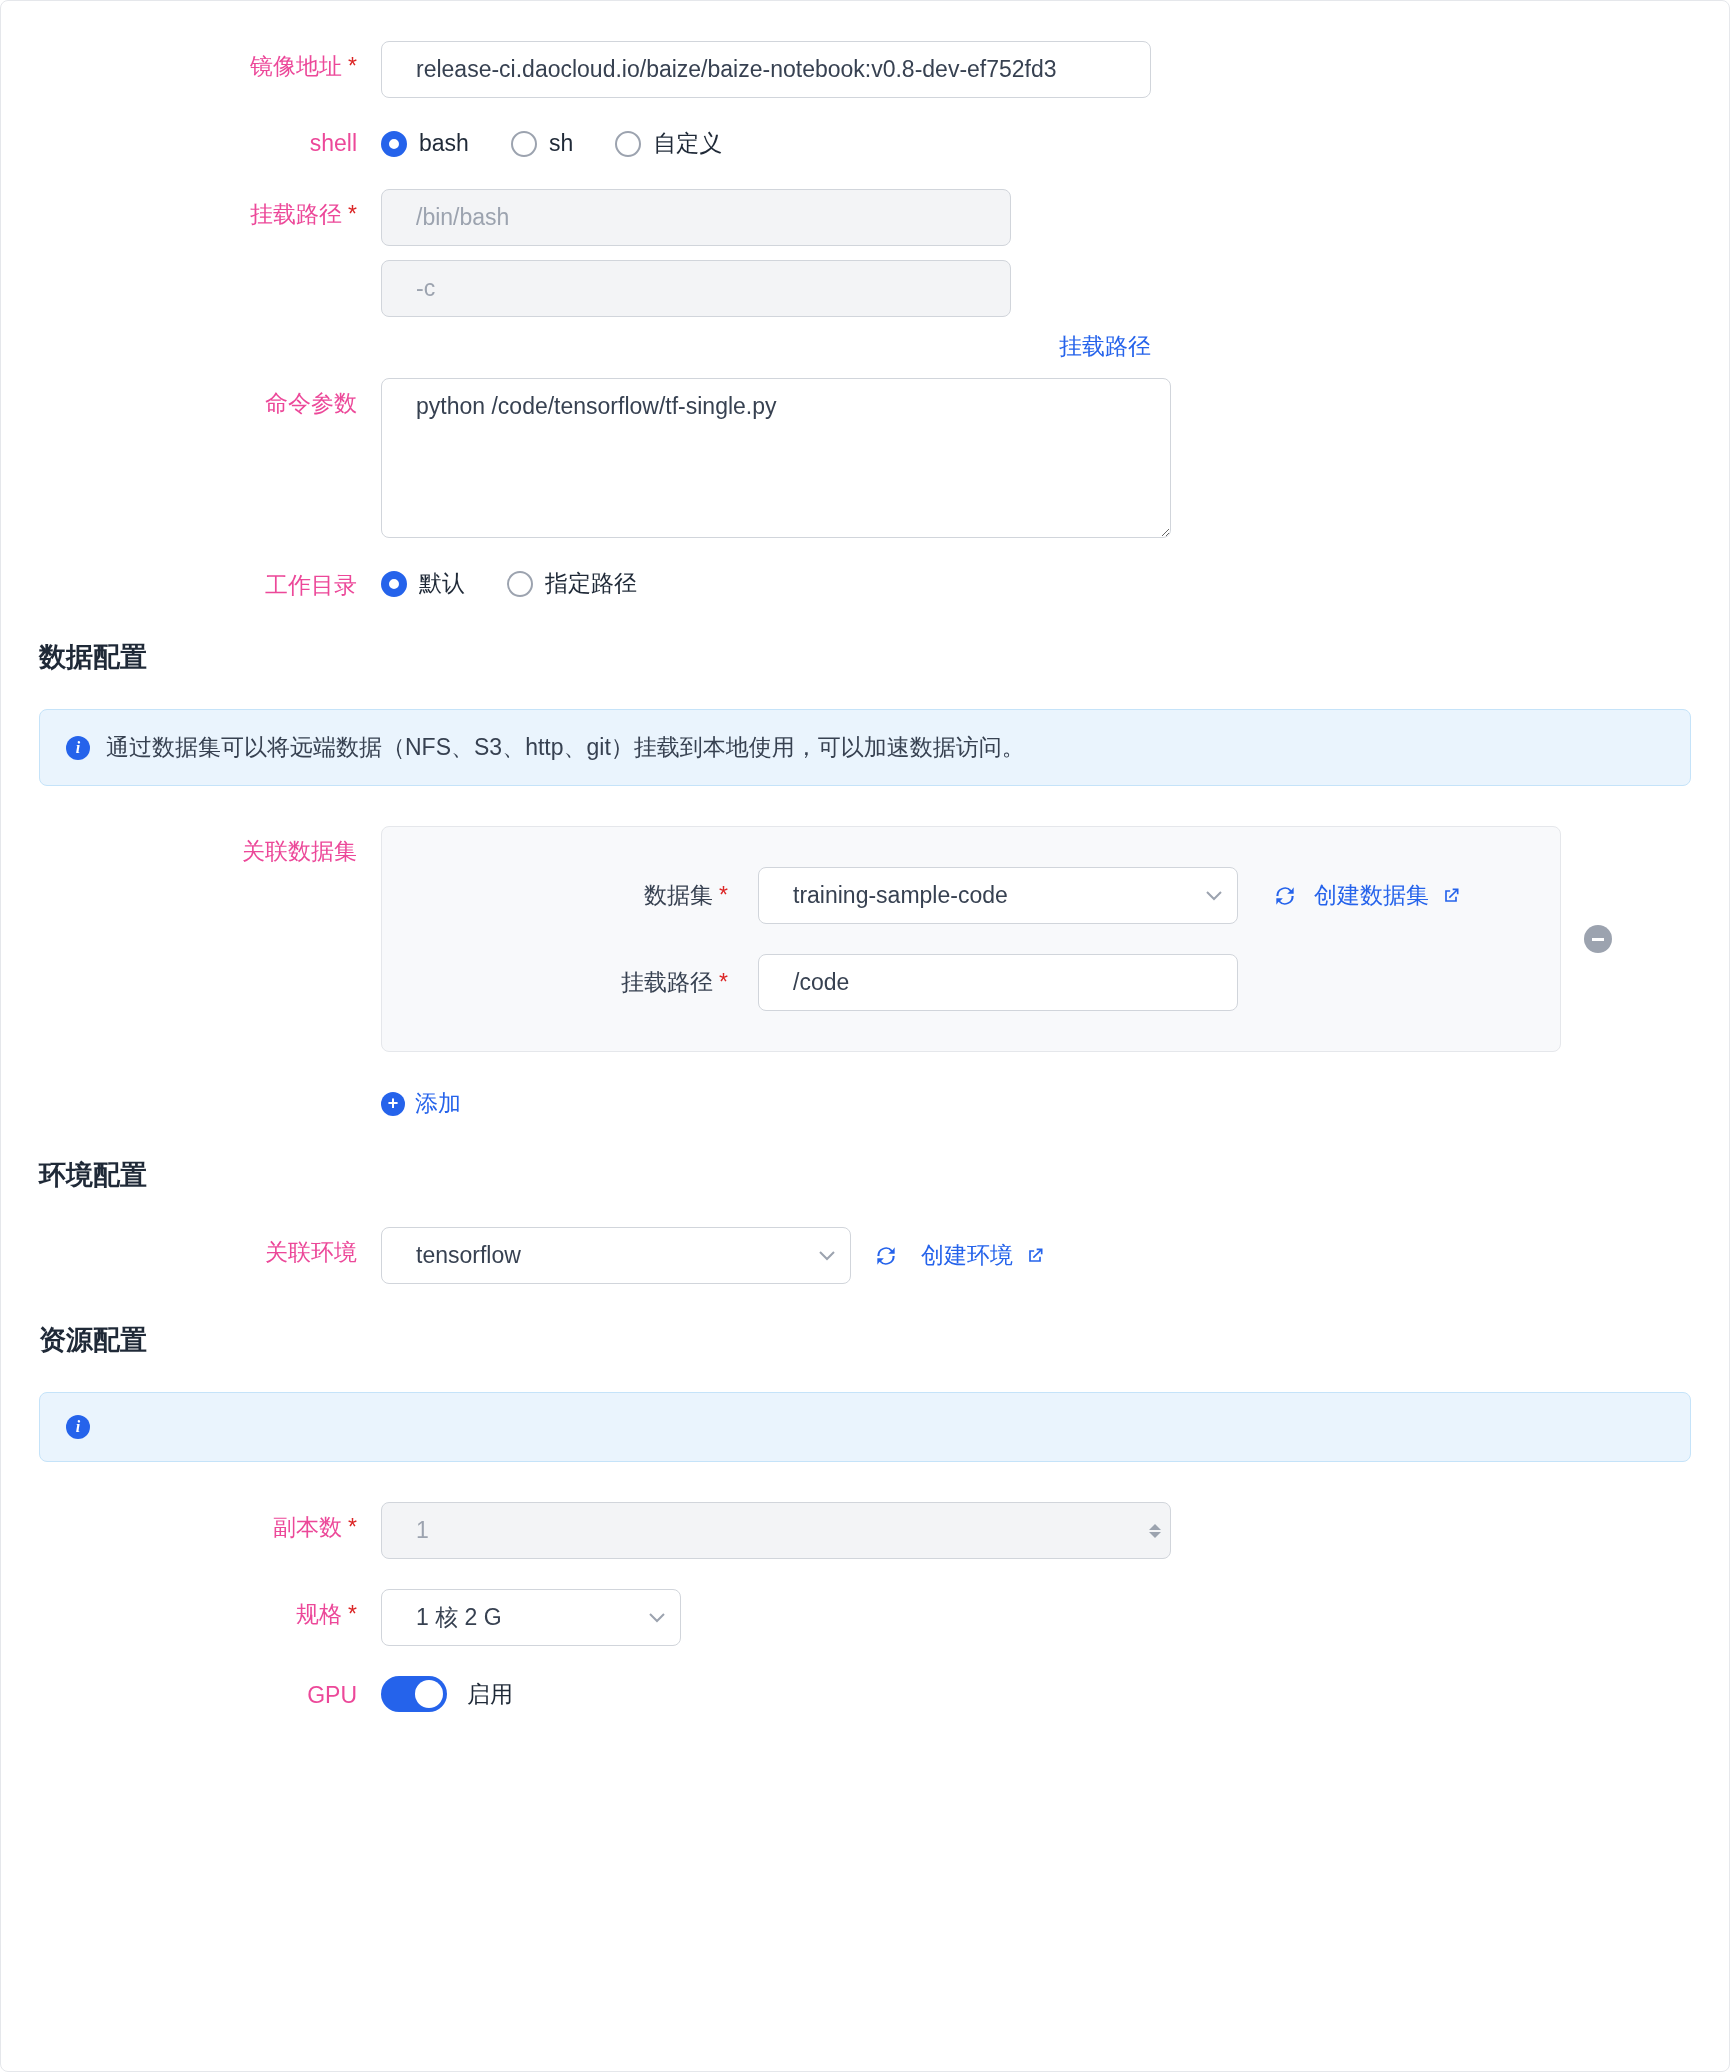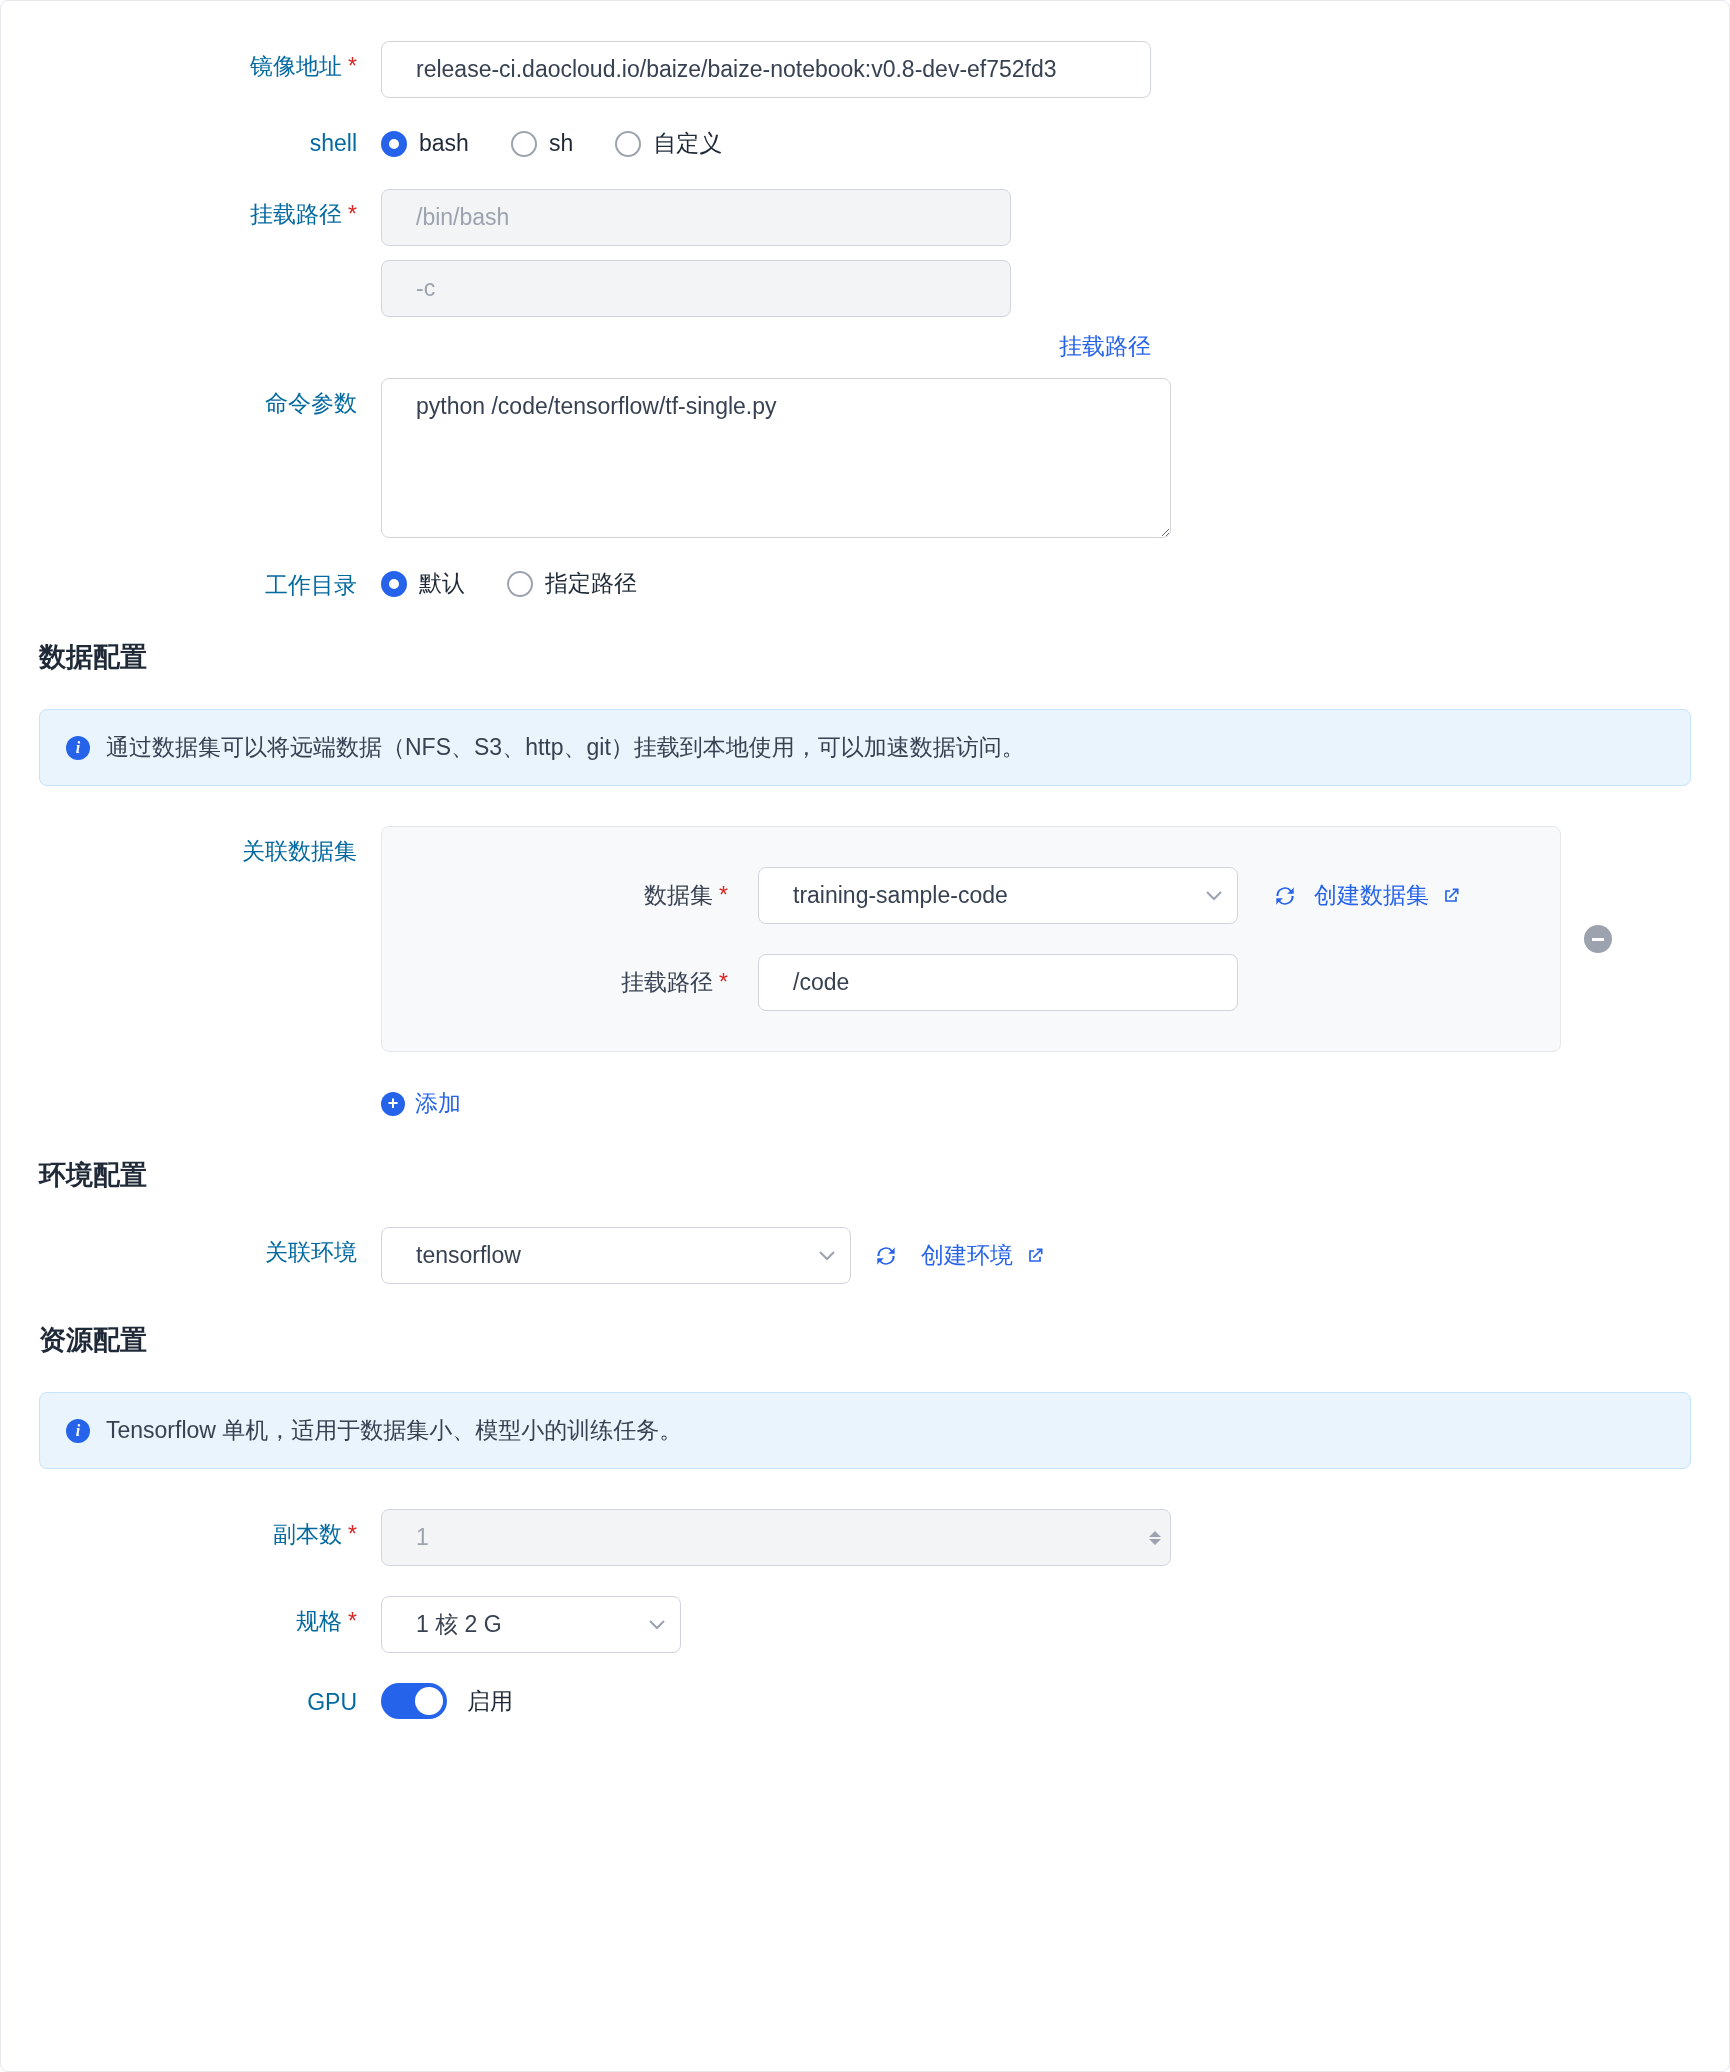--- a/index.html
+++ b/index.html
@@ -20,21 +20,21 @@
     .form-row {
       display: flex;
       align-items: flex-start;
       margin-bottom: 30px;
     }
     .form-label {
       width: 350px;
       text-align: right;
       padding-right: 24px;
       padding-top: 10px;
-      color: #0369a1;
+      color: #ec4899;
       font-size: 23px;
       flex-shrink: 0;
     }
     .required::after {
       content: "*";
       color: #dc2626;
       margin-left: 6px;
     }
     .form-content {
       flex: 1;
@@ -416,21 +416,20 @@
             </svg>
         </span>
       </span>
     </div>
   </div>
 
   <div class="section-title">资源配置</div>
 
   <div class="info-banner">
     <div class="info-icon">i</div>
-    <span>Tensorflow 单机，适用于数据集小、模型小的训练任务。</span>
   </div>
 
   <div class="form-row">
     <div class="form-label required">副本数</div>
     <div class="form-content">
       <div class="number-input-wrap">
         <input class="text-input disabled" disabled="" style="width: 790px;" placeholder="1">
         <div class="number-arrows">
           <div class="num-arrow up"></div>
           <div class="num-arrow down"></div>

